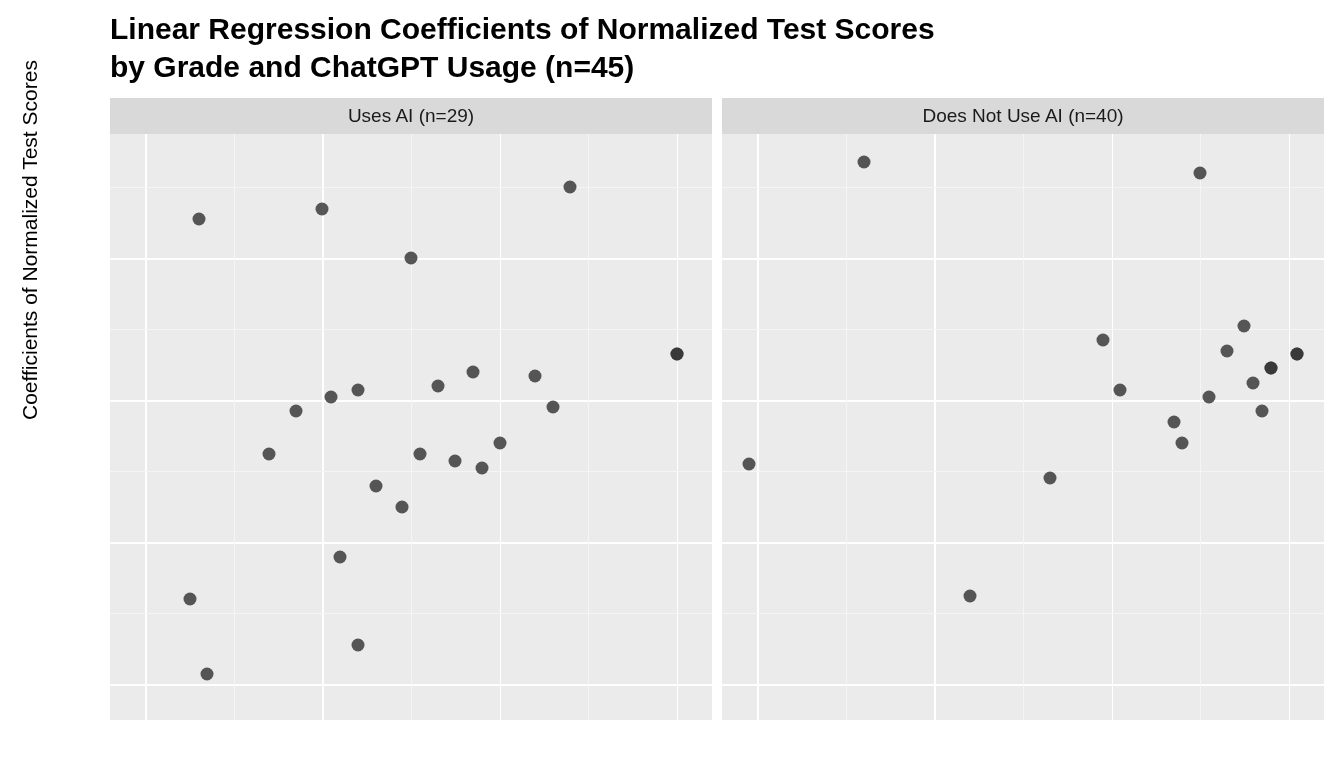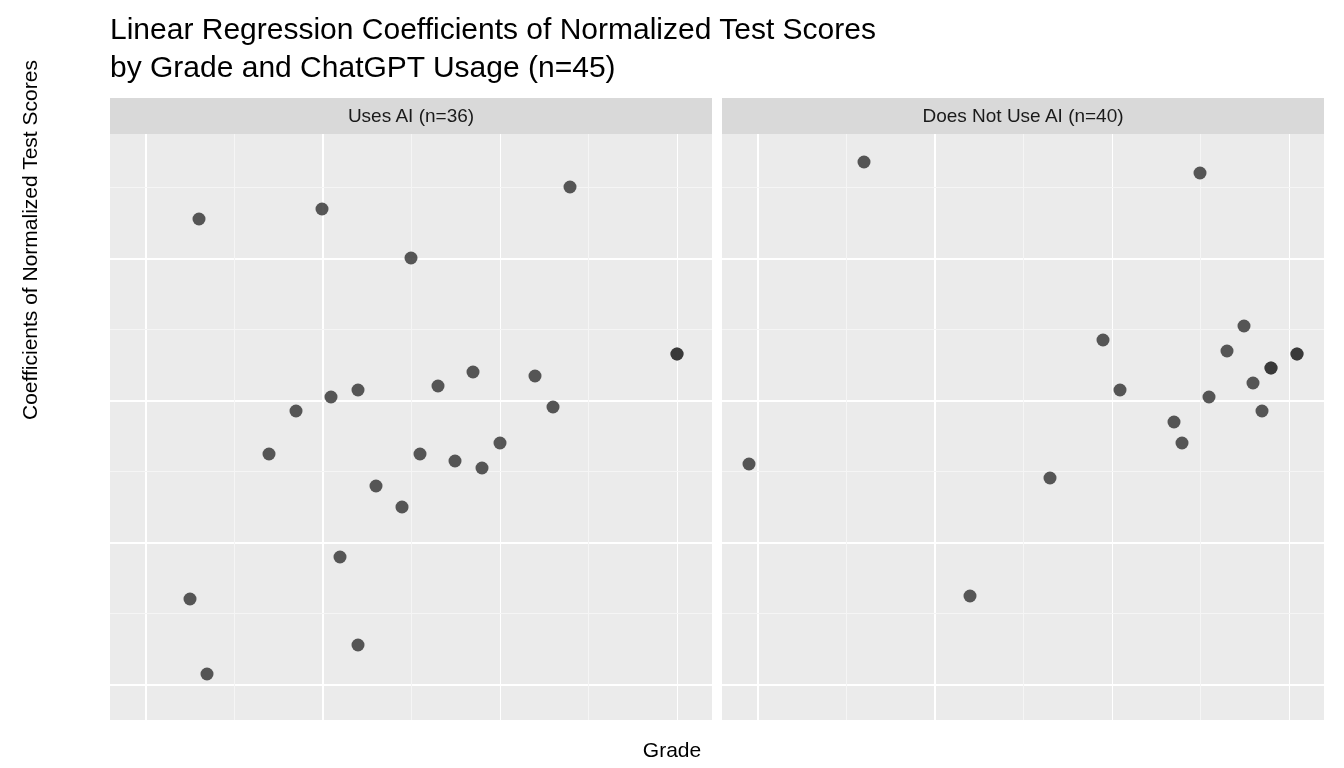--- a/index.html
+++ b/index.html
@@ -14,21 +14,21 @@
   }
   .chart-container {
     position: relative;
     width: 1344px;
     height: 768px;
   }
   .title {
     position: absolute;
     left: 110px;
     top: 10px;
-    font-weight: normal;
+    font-weight: bold;
     font-size: 30px;
     line-height: 1.25;
     color: #000;
   }
   .ylabel {
     position: absolute;
     left: 18px;
     top: 420px;
     transform: rotate(-90deg);
     transform-origin: left top;
@@ -101,25 +101,24 @@
 <body>
 
 <div class="chart-container">
 
   <div class="title">
     <span>Linear Regression Coefficients of Normalized Test Scores</span><br>
     <span>by Grade and ChatGPT Usage (n=45)</span>
   </div>
 
   <div class="ylabel">Coefficients of Normalized Test Scores</div>
-  <div class="xlabel">Grade</div>
 
   <div class="facets" id="facets">
       <div class="facet">
-        <div class="facet-strip">Uses AI (n=36)</div>
+        <div class="facet-strip">Uses AI (n=29)</div>
         <div class="panel">
           <div class="grid-major-h" style="top: 93.9394%;"></div>
           <div class="grid-major-h" style="top: 69.697%;"></div>
           <div class="grid-major-h" style="top: 45.4545%;"></div>
           <div class="grid-major-h" style="top: 21.2121%;"></div>
           <div class="grid-major-v" style="left: 5.88235%;"></div>
           <div class="grid-major-v" style="left: 35.2941%;"></div>
           <div class="grid-major-v" style="left: 64.7059%;"></div>
           <div class="grid-major-v" style="left: 94.1176%;"></div>
           <div class="grid-minor-h" style="top: 81.8182%;"></div>

